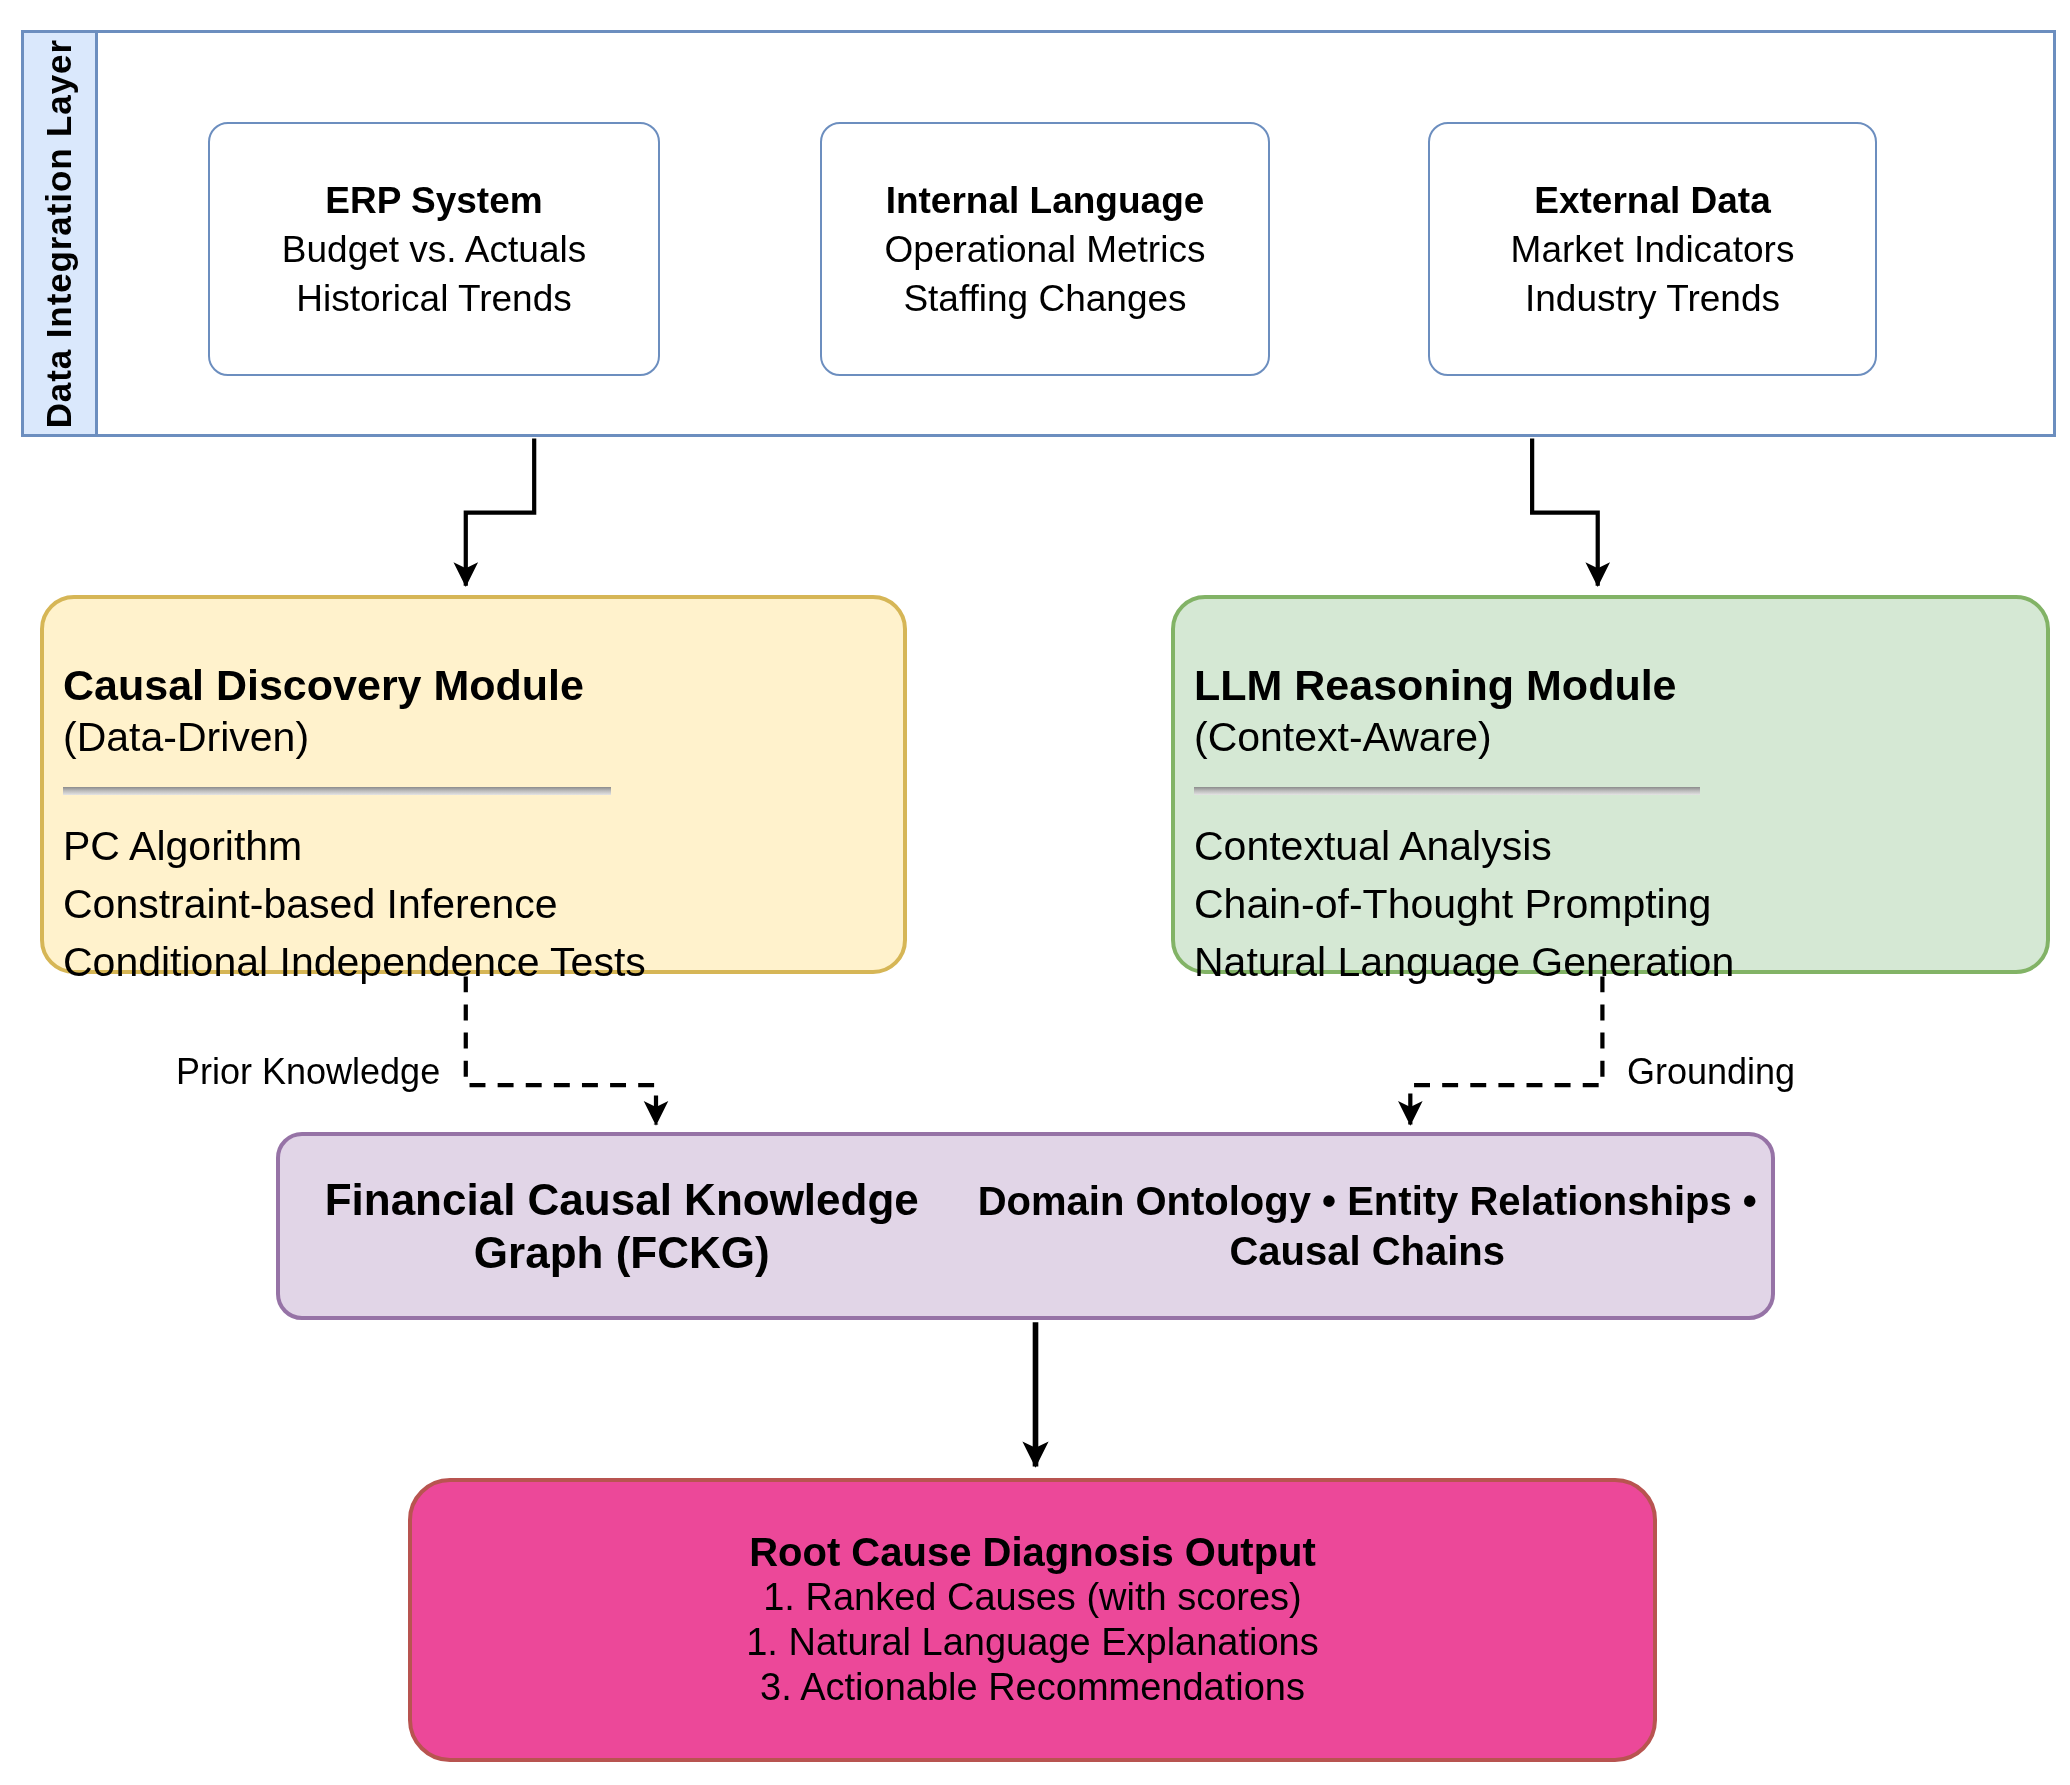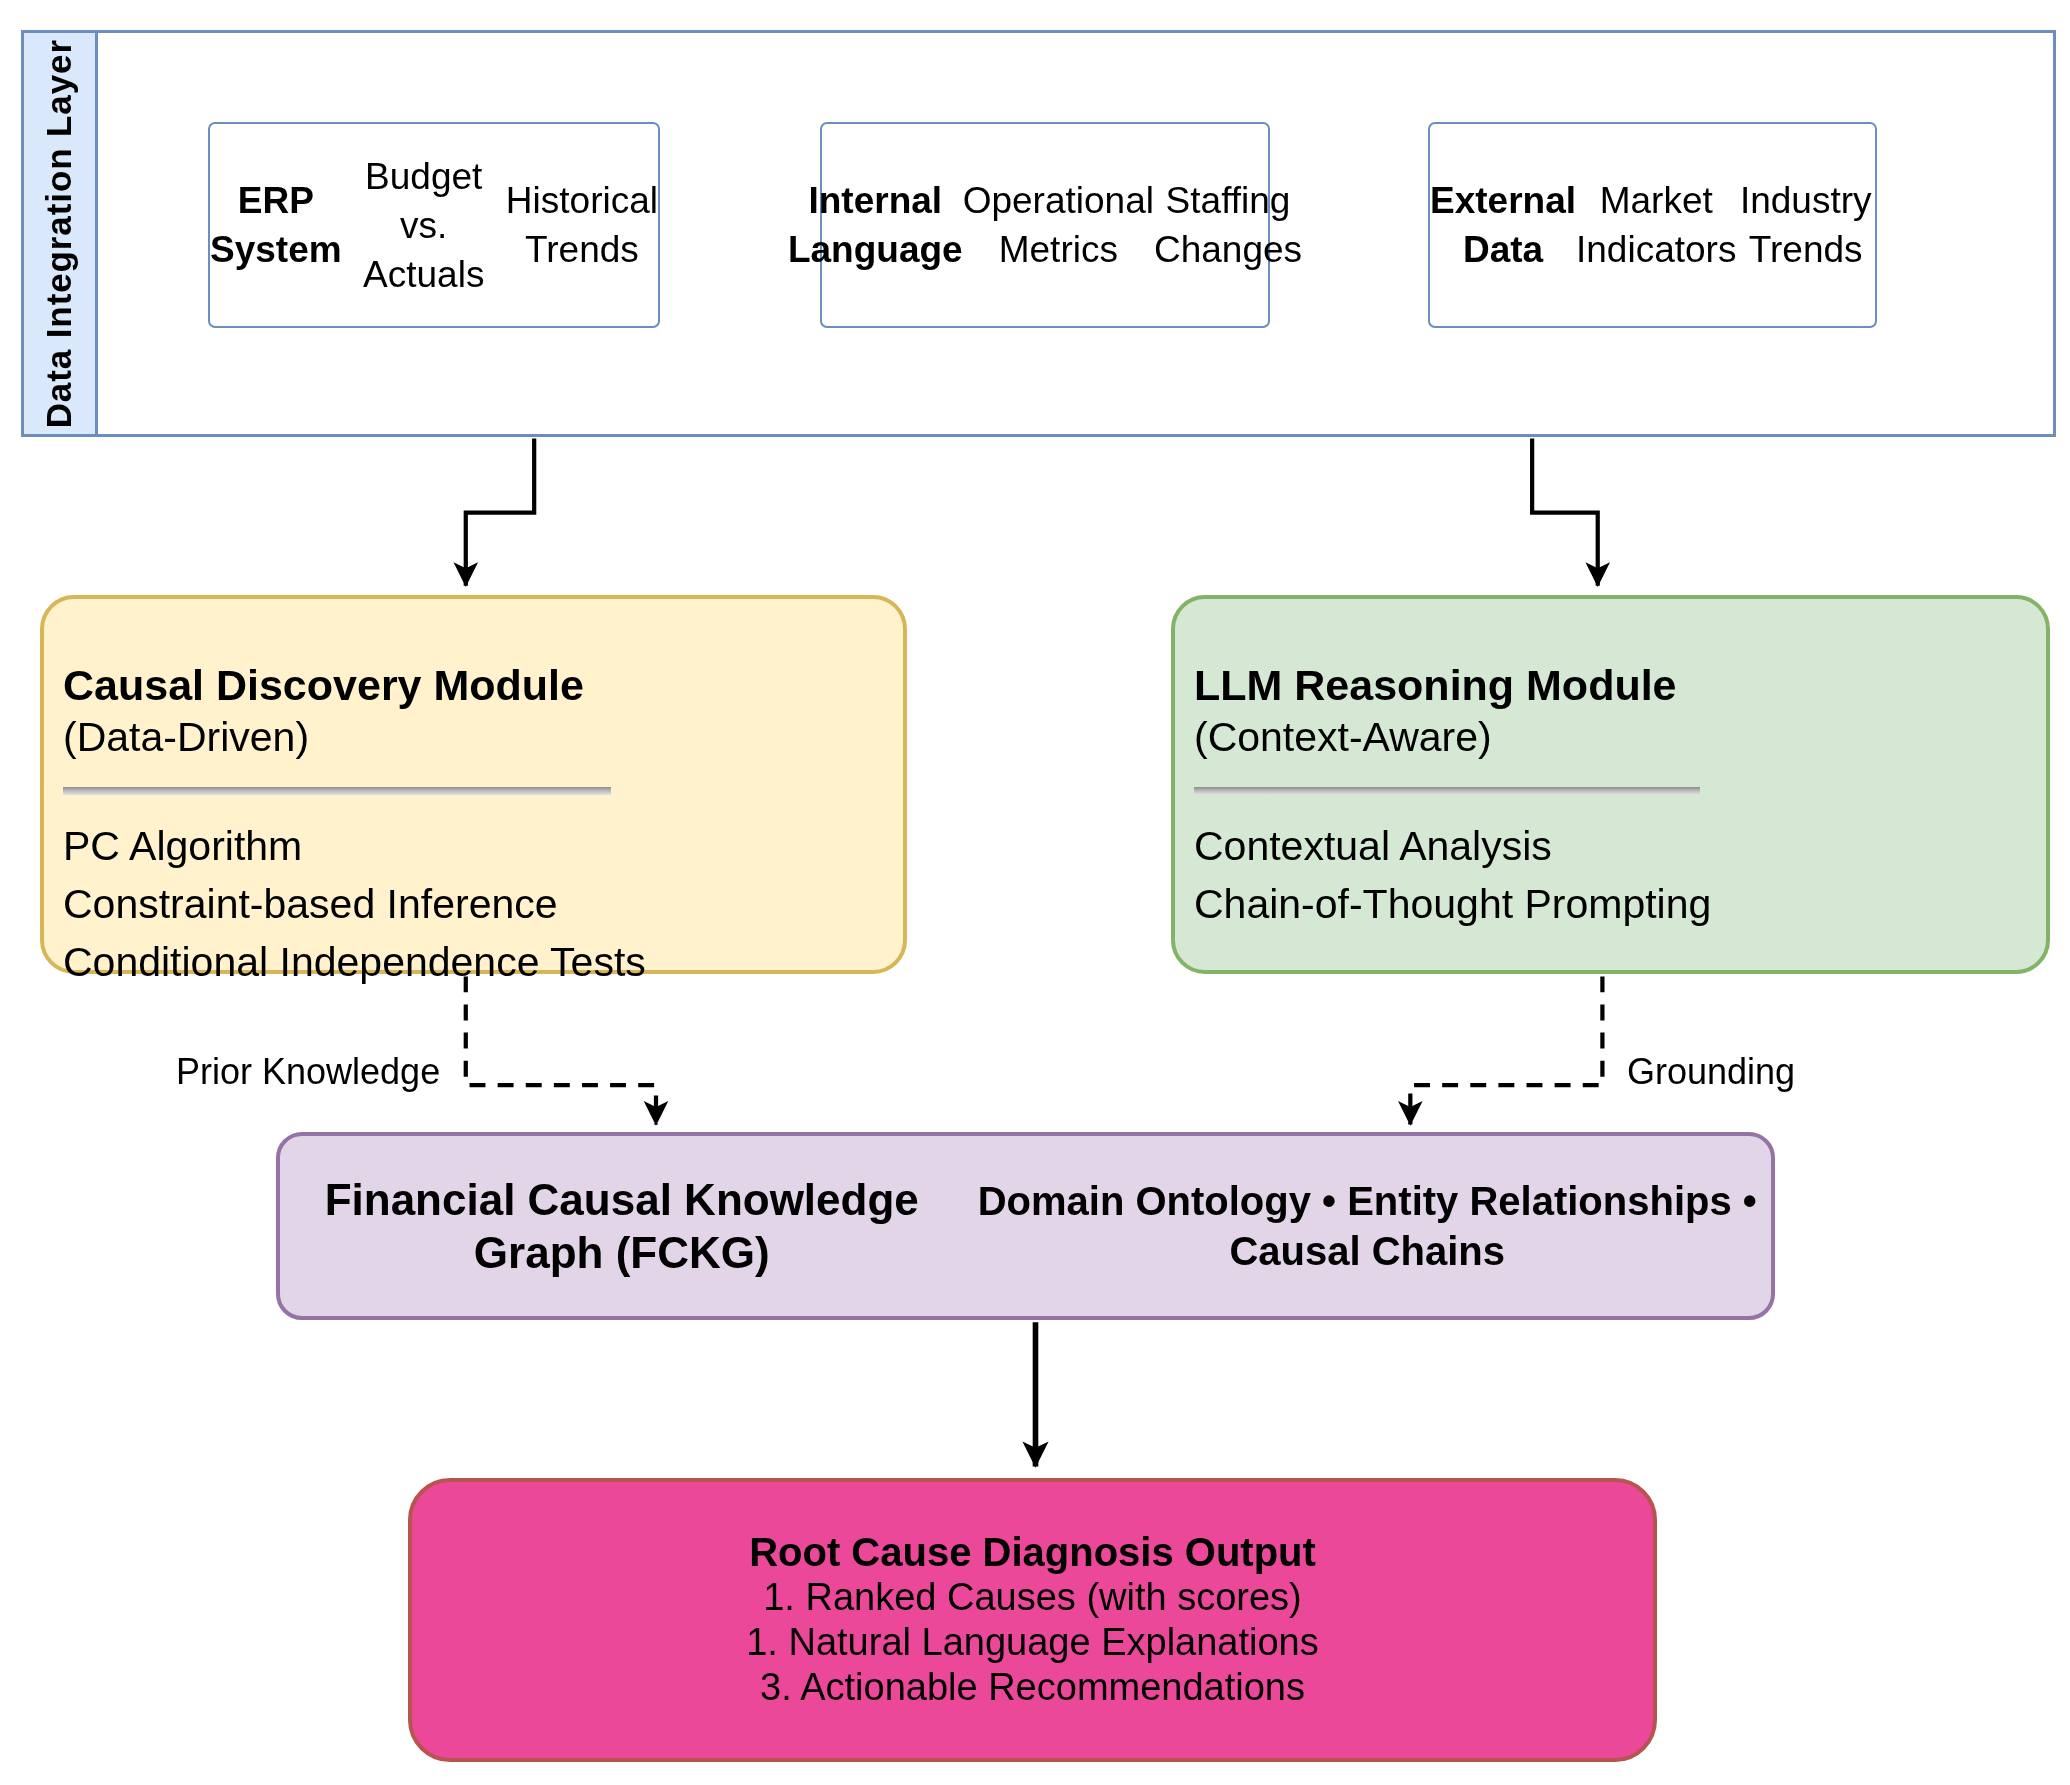--- a/index.html
+++ b/index.html
@@ -20,23 +20,23 @@
     background:#dae8fc;border:3.7px solid #6c8ebf;
     display:flex;align-items:center;justify-content:center;
   }
   .dil-sidebar span{
     writing-mode:vertical-rl;transform:rotate(180deg);
     font-weight:bold;font-size:35px;letter-spacing:0.9px;white-space:nowrap;
   }
 
   
   .srcbox{
-    top:122px;height:206px;background:#ffffff;
-    border:2.8px solid #6c8ebf;border-radius:7px;
-    display:flex;flex-direction:row;align-items:center;justify-content:center;
+    top:122px;height:254px;background:#ffffff;
+    border:2.8px solid #6c8ebf;border-radius:20px;
+    display:flex;flex-direction:column;align-items:center;justify-content:center;
     text-align:center;font-size:37px;line-height:49px;
   }
   .srcbox .t{font-weight:bold;}
   .box-erp{left:208px;width:452px;}
   .box-ic{left:820px;width:450px;}
   .box-ext{left:1428px;width:449px;}
 
   
   .module{
     top:595px;height:379px;border-radius:34px;border:4.7px solid;
@@ -132,20 +132,21 @@
     </ul>
   </div>
 
   <div class="node module mod-llm">
     <div class="t">LLM Reasoning Module</div>
     <div class="s">(Context-Aware)</div>
     <div class="divider"></div>
     <ul>
       <li>Contextual Analysis</li>
       <li>Chain-of-Thought Prompting</li>
+      <li>Natural Language Generation</li>
     </ul>
   </div>
 
   <div class="edge-label lbl-pk">Prior Knowledge</div>
   <div class="edge-label lbl-gr">Grounding</div>
 
   <div class="node fckg">
     <div class="t">Financial Causal Knowledge Graph (FCKG)</div>
     <div class="s">Domain Ontology • Entity Relationships • Causal Chains</div>
   </div>

